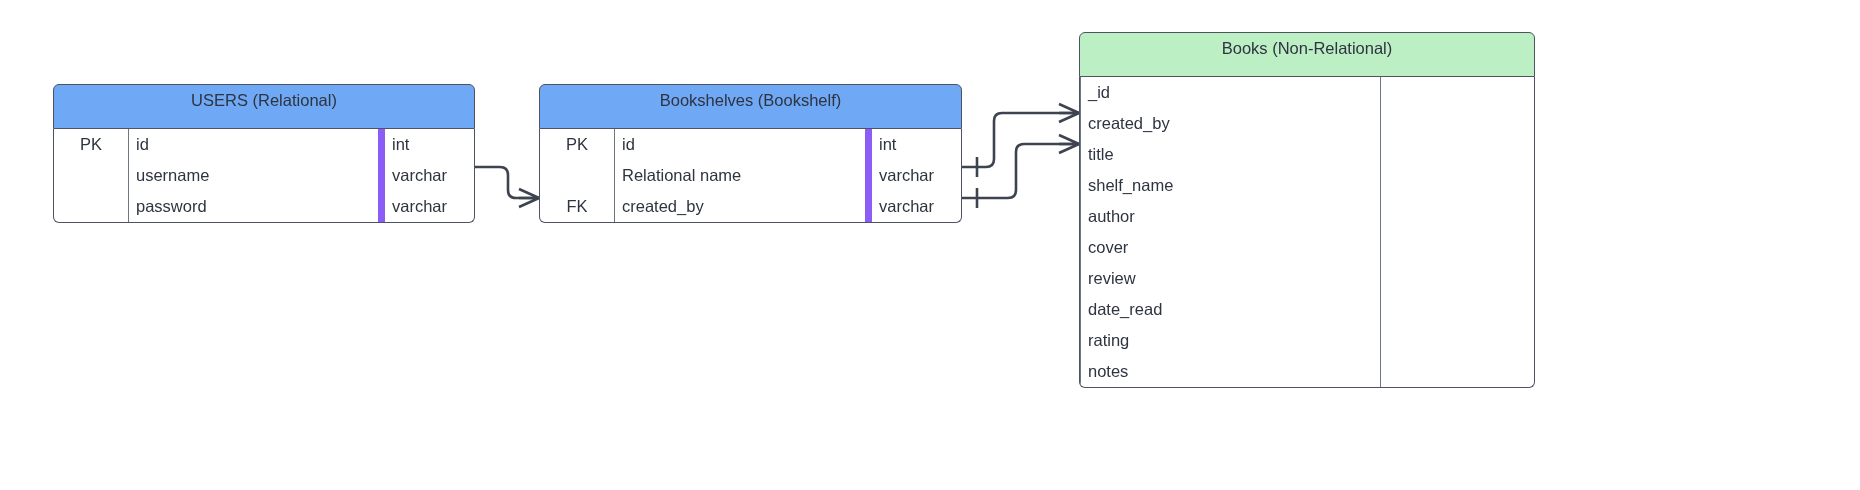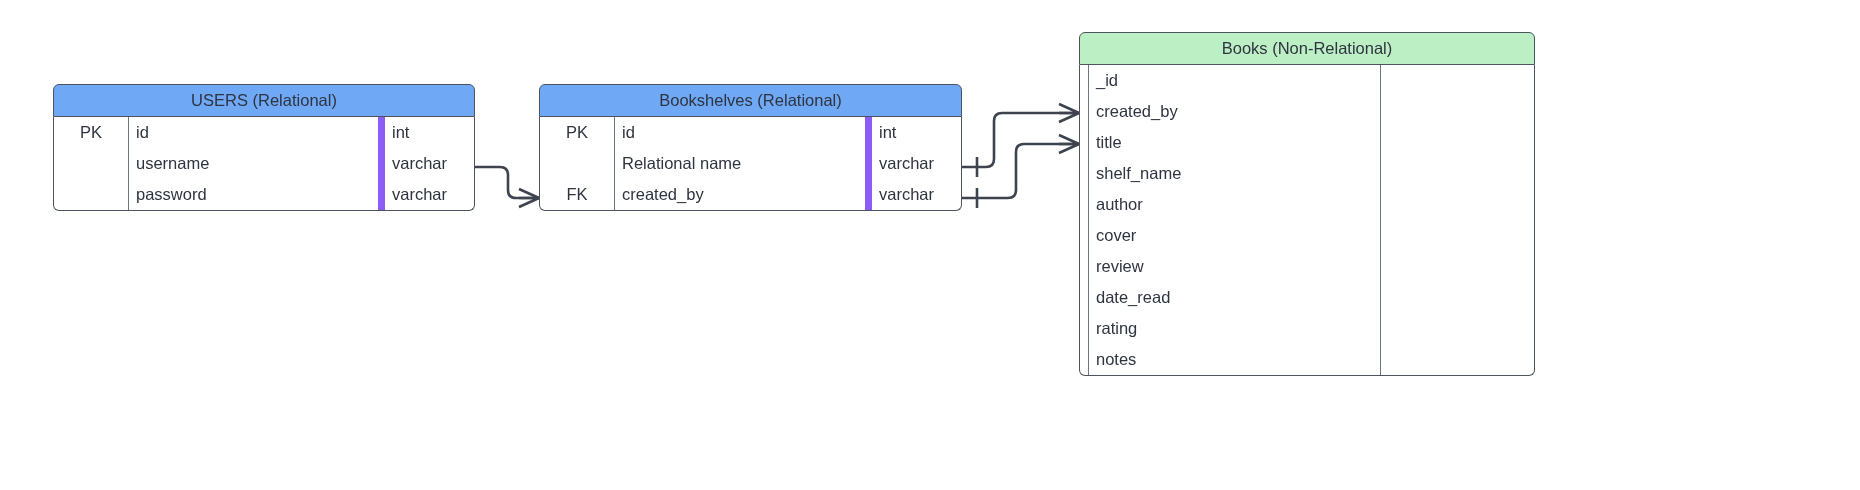--- a/index.html
+++ b/index.html
@@ -5,21 +5,21 @@
   html,body{margin:0;padding:0;background:#ffffff;}
   body{width:1860px;height:490px;position:relative;overflow:hidden;
        font-family:"Liberation Sans",sans-serif;color:#2e3440;
        -webkit-font-smoothing:antialiased;}
   #canvas{position:absolute;left:0;top:0;width:1860px;height:490px;}
 
   .entity{position:absolute;box-sizing:border-box;}
 
   .ent-head{
     box-sizing:border-box;
-    height:33px;
+    height:45px;
     line-height:30px;
     text-align:center;
     font-size:16.5px;
     color:#2e3440;
     border:1px solid #4d5360;
     border-radius:6px 6px 0 0;
     overflow:hidden;
     white-space:nowrap;
   }
   .head-blue{background:#6fa8f5;}
@@ -62,21 +62,20 @@
   .c-type{
     width:96px;
     flex:0 0 96px;
     border-left:7px solid #8b5cf6;
   }
 
   
   .c-name-wide{
     flex:1 1 auto;
     border-left:1px solid #6e7681;
-    margin-left:8px;
   }
   .c-blank{
     width:154px;
     flex:0 0 154px;
     border-left:1px solid #6e7681;
   }
 
   #users{left:33px;top:84px;width:422px;margin-left:20px;}
   #bookshelves{left:539px;top:84px;width:423px;}
   #books{left:1079px;top:32px;width:456px;}
@@ -129,21 +128,21 @@
       </div>
       <div class="row">
         <div class="cell c-key"></div>
         <div class="cell c-name">password</div>
         <div class="cell c-type">varchar</div>
       </div>
     </div>
   </div>
 
   <div class="entity" id="bookshelves">
-    <div class="ent-head head-blue">Bookshelves (Relational)</div>
+    <div class="ent-head head-blue">Bookshelves (Bookshelf)</div>
     <div class="ent-body">
       <div class="row">
         <div class="cell c-key">PK</div>
         <div class="cell c-name">id</div>
         <div class="cell c-type">int</div>
       </div>
       <div class="row">
         <div class="cell c-key"></div>
         <div class="cell c-name">Relational name</div>
         <div class="cell c-type">varchar</div>

